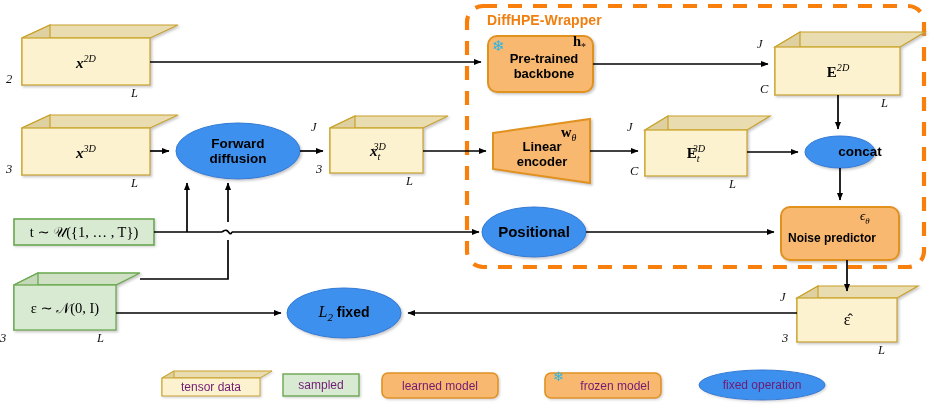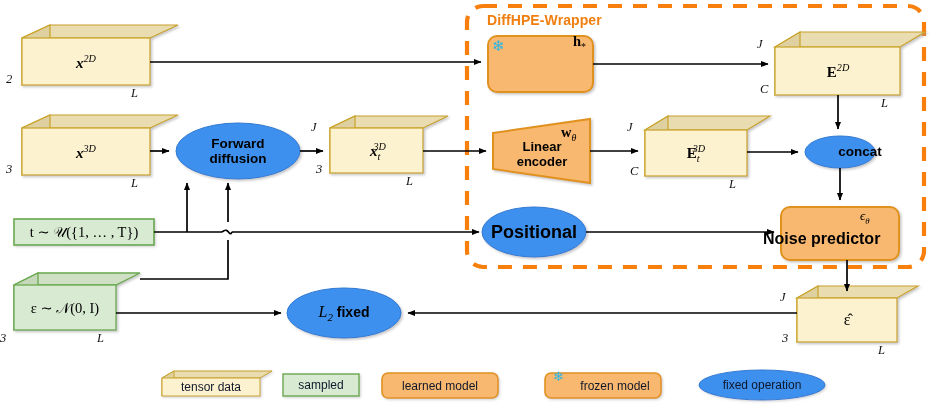--- a/index.html
+++ b/index.html
@@ -13,21 +13,21 @@
   
   .boxtxt{font-family:"Liberation Serif",serif;font-size:15px;color:#000;}
   .oplabel{font-family:"Liberation Sans",sans-serif;font-weight:bold;
            font-size:13.5px;color:#000;text-align:center;line-height:1.12;}
   .modellabel{font-family:"Liberation Sans",sans-serif;font-weight:bold;
               font-size:13px;color:#000;text-align:center;line-height:1.15;}
   .dim{font-family:"Liberation Serif",serif;font-style:italic;font-size:12.5px;color:#111;}
   .mathserif{font-family:"Liberation Serif",serif;font-size:14.5px;color:#000;}
   .wrapname{font-family:"Liberation Sans",sans-serif;font-weight:bold;
             font-size:14px;color:#f07f10;letter-spacing:.1px;}
-  .legtxt{font-family:"Liberation Sans",sans-serif;font-size:12px;color:#0f172a;}
+  .legtxt{font-family:"Liberation Sans",sans-serif;font-size:12px;color:#701a75;}
   .snow{color:#29b6e8;font-size:15px;line-height:1;}
   sup.s{font-size:.68em;vertical-align:super;font-style:italic;}
   sub.s{font-size:.68em;vertical-align:sub;font-style:italic;}
   .bf{font-weight:bold;}
   .it{font-style:italic;}
   .ctr{transform:translate(-50%,-50%);}
 </style>
 </head>
 <body>
 
@@ -181,42 +181,46 @@
 
 <div class="lbl mathserif ctr" style="left:84px;top:232px">t ∼ 𝒰({1, … , T})</div>
 <div class="lbl mathserif ctr" style="left:65px;top:308px">ε ∼ 𝒩(0, I)</div>
 <div class="lbl dim" style="left:0px;top:331px">3</div>
 <div class="lbl dim" style="left:97px;top:331px">L</div>
 
 <div class="lbl oplabel ctr" style="left:238px;top:151px;width:114px">
   <div>Forward</div>
   <div>diffusion</div>
 </div>
-<div class="lbl oplabel ctr" style="left:534px;top:232px;width:108px;font-size:18px">
+<div class="lbl oplabel ctr" style="left:534px;top:232px;width:108px;font-size:15px">
   <div>Positional</div>
 </div>
 <div class="lbl oplabel ctr" style="left:860px;top:152px">concat</div>
 <div class="lbl ctr" style="left:344px;top:313px">
   <span class="mathserif it" style="font-size:16px">L</span><span class="mathserif it" style="font-size:11px;vertical-align:sub">2</span><span class="oplabel" style="font-size:14px"> fixed</span>
 </div>
 
 <div class="lbl snow" style="left:492px;top:38px">❄</div>
+<div class="lbl modellabel ctr" style="left:544px;top:67px;width:100px">
+  <div>Pre-trained</div>
+  <div>backbone</div>
+</div>
 <div class="lbl mathserif" style="left:573px;top:33px">
   <span class="bf">h</span><sub class="s" style="font-style:normal">*</sub>
 </div>
 
 <div class="lbl modellabel ctr" style="left:542px;top:155px;width:92px">
   <div>Linear</div>
   <div>encoder</div>
 </div>
 <div class="lbl mathserif" style="left:561px;top:124px">
   <span class="bf">w</span><sub class="s">θ</sub>
 </div>
 
-<div class="lbl modellabel ctr" style="left:811px;top:239px;width:96px;font-size:16px">Noise predictor</div>
+<div class="lbl modellabel ctr" style="left:832px;top:239px;width:96px;font-size:12px">Noise predictor</div>
 <div class="lbl mathserif" style="left:860px;top:208px;font-size:13px">
   <span class="it">ϵ</span><sub class="s">θ</sub>
 </div>
 
 <div class="lbl wrapname" style="left:487px;top:12px">DiffHPE-Wrapper</div>
 
 <svg style="position:absolute;left:0;top:360px;width:952px;height:48px">
   <defs>
     <filter id="shl2" x="-30%" y="-30%" width="180%" height="190%">
       <feDropShadow dx="1.2" dy="1.2" stdDeviation="0.9" flood-color="#a8a8a8" flood-opacity="0.5"></feDropShadow>

